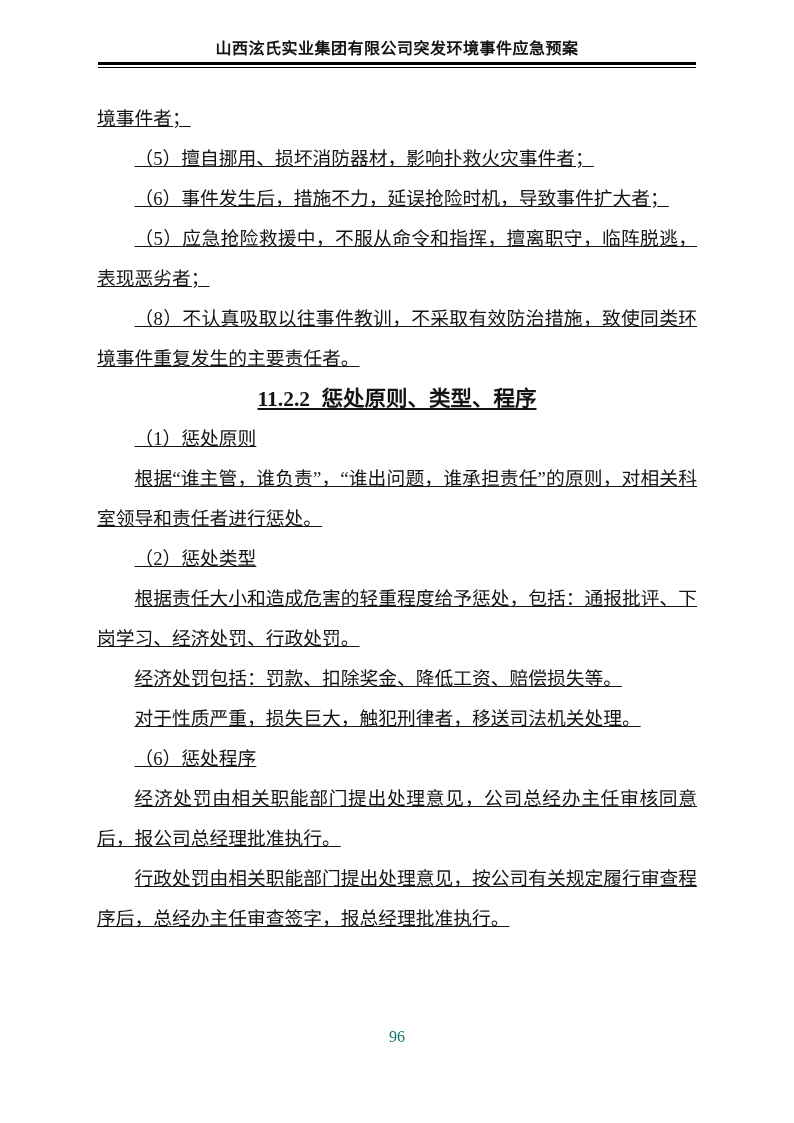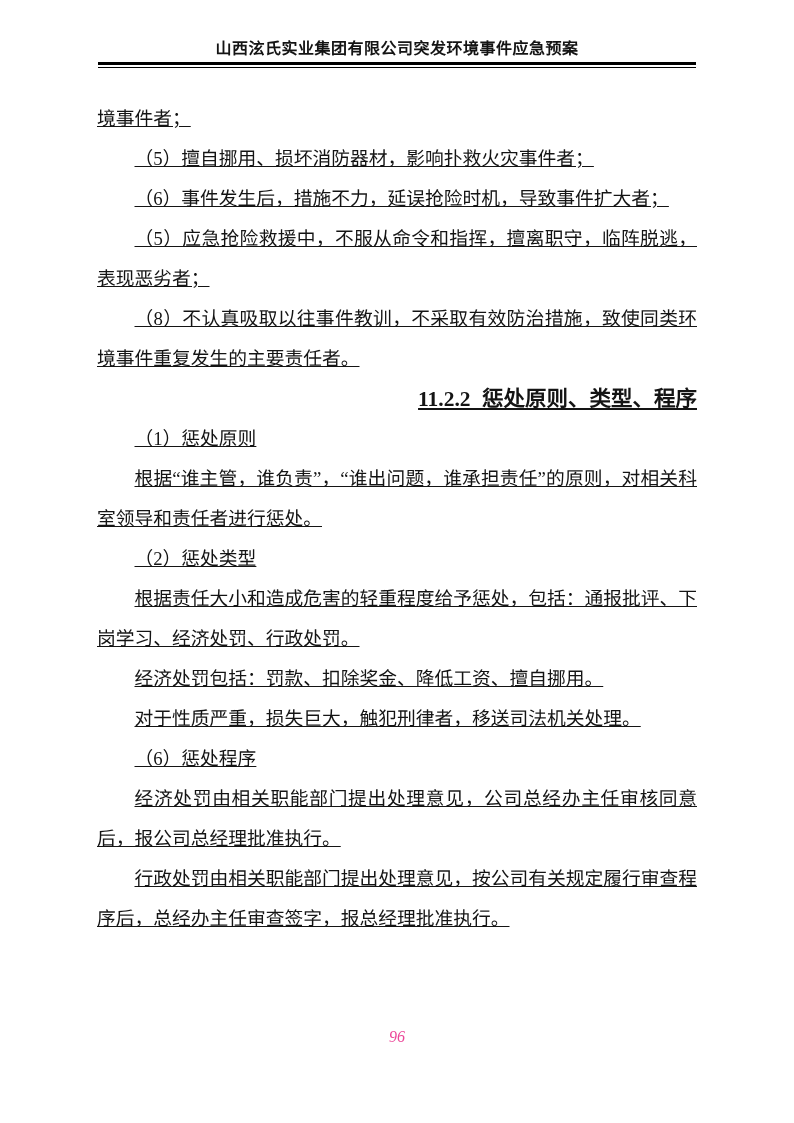--- a/index.html
+++ b/index.html
@@ -56,21 +56,21 @@
     text-decoration: underline;
   }
   .para.continuation {
     text-indent: 0;
   }
   .para.heading {
     text-indent: 0;
     font-weight: bold;
     font-size: 21.5px;
     line-height: 40px;
-    text-align: right;
+    text-align: center;
     word-spacing: 6px;
     white-space: nowrap;
   }
   
   .footer {
     position: absolute;
     top: 1026px;
     left: 0;
     width: 100%;
     text-align: center;
@@ -92,24 +92,24 @@
       <p class="para continuation">境事件者；</p>
       <p class="para indent">（5）擅自挪用、损坏消防器材，影响扑救火灾事件者；</p>
       <p class="para indent">（6）事件发生后，措施不力，延误抢险时机，导致事件扩大者；</p>
       <p class="para indent">（5）应急抢险救援中，不服从命令和指挥，擅离职守，临阵脱逃，表现恶劣者；</p>
       <p class="para indent">（8）不认真吸取以往事件教训，不采取有效防治措施，致使同类环境事件重复发生的主要责任者。</p>
       <p class="para heading">11.2.2 惩处原则、类型、程序</p>
       <p class="para indent">（1）惩处原则</p>
       <p class="para indent">根据“谁主管，谁负责”，“谁出问题，谁承担责任”的原则，对相关科室领导和责任者进行惩处。</p>
       <p class="para indent">（2）惩处类型</p>
       <p class="para indent">根据责任大小和造成危害的轻重程度给予惩处，包括：通报批评、下岗学习、经济处罚、行政处罚。</p>
-      <p class="para indent">经济处罚包括：罚款、扣除奖金、降低工资、擅自挪用。</p>
+      <p class="para indent">经济处罚包括：罚款、扣除奖金、降低工资、赔偿损失等。</p>
       <p class="para indent">对于性质严重，损失巨大，触犯刑律者，移送司法机关处理。</p>
       <p class="para indent">（6）惩处程序</p>
       <p class="para indent">经济处罚由相关职能部门提出处理意见，公司总经办主任审核同意后，报公司总经理批准执行。</p>
       <p class="para indent">行政处罚由相关职能部门提出处理意见，按公司有关规定履行审查程序后，总经办主任审查签字，报总经理批准执行。</p>
     </div>
 
   <div class="footer">
-    <span style="color: #ec4899; font-style: italic;">96</span>
+    <span style="color: #0f766e;">96</span>
   </div>
 
 </div>
 
 </body></html>

